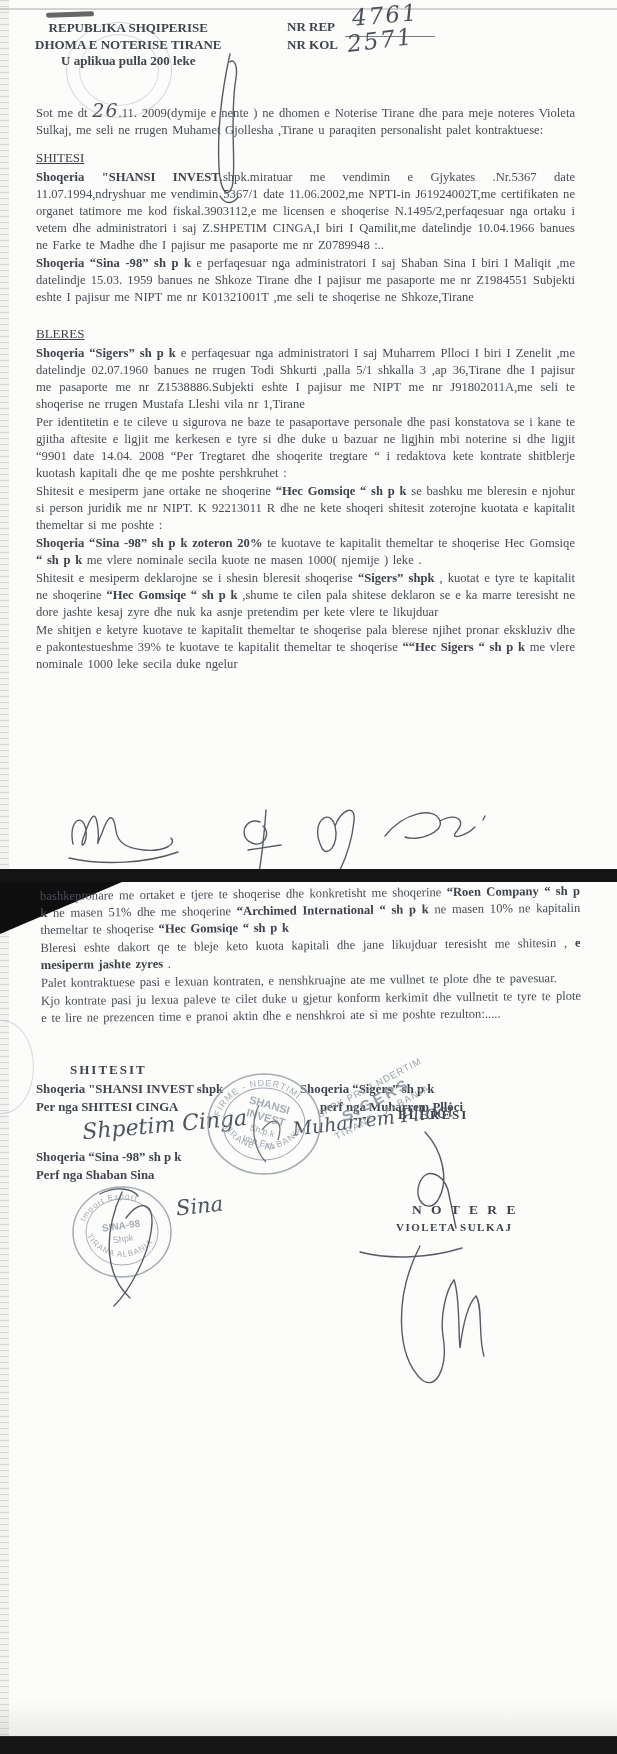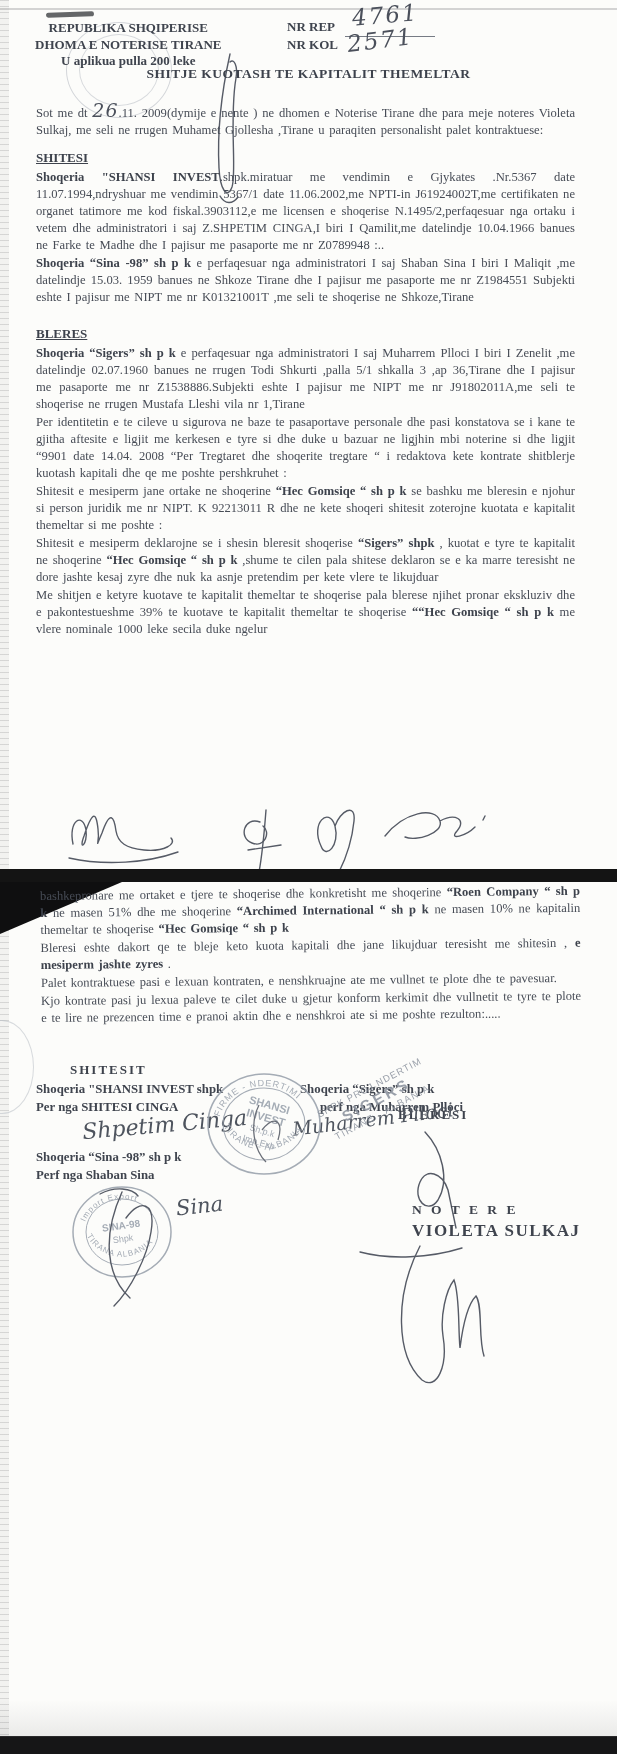--- a/index.html
+++ b/index.html
@@ -28,21 +28,21 @@
   
   .stamp-faint{position:absolute;left:66px;top:22px;width:106px;height:96px;opacity:.42;}
   .stamp-faint .o{position:absolute;left:0;top:0;width:104px;height:94px;border:1.6px solid #9ba1ad;border-radius:50%;}
   .stamp-faint .i{position:absolute;left:13px;top:12px;width:78px;height:70px;border:1px solid #a6acb6;border-radius:50%;}
   .edge-arc{position:absolute;left:-30px;top:1020px;width:62px;height:92px;border:1.4px solid #b4bac2;border-radius:50%;opacity:.5;}
   
   .flow{position:absolute;font-size:12.6px;line-height:17px;text-align:justify;word-spacing:1.5px;color:#474c56;}
   .flow-p1{left:36px;top:102px;width:539px;}
   .flow-p2{left:40px;top:888px;width:540px;transform:rotate(-0.55deg);transform-origin:0 0;}
   .para{margin:0 0 1px 0;}
-  .section-h{font-size:13px;font-weight:bold;text-decoration:underline;color:#3d424c;margin:11px 0 3px 0;}
+  .section-h{font-size:13px;font-weight:normal;text-decoration:underline;color:#3d424c;margin:11px 0 3px 0;}
   .seg-bold{font-weight:bold;color:#3d424c;}
   .seg-hw{font-family:"DejaVu Serif",serif;font-style:italic;font-size:19px;letter-spacing:1px;color:#4b505b;}
   
   .sig-svg{position:absolute;}
   .sig-svg path{fill:none;stroke:#565b66;stroke-width:1.4;stroke-linecap:round;}
   .script{position:absolute;font-family:"DejaVu Serif",serif;font-style:italic;color:#4e545e;white-space:nowrap;}
   
   .sig-head{position:absolute;font-weight:bold;font-size:13px;letter-spacing:2px;color:#3d424c;}
   .sig-line{position:absolute;font-weight:bold;font-size:12.8px;color:#3f444e;white-space:nowrap;}
   .notere{position:absolute;font-weight:bold;color:#3f444e;white-space:nowrap;}
@@ -82,34 +82,34 @@
   <div class="nr-underline"></div>
   <div class="hw-num" style="left:352px;top:2px;transform:rotate(-5deg);">4761</div>
   <div class="hw-num" style="left:347px;top:27px;transform:rotate(-7deg);">2571</div>
 
   <svg class="sig-svg" style="left:192px;top:48px;" width="60" height="165" viewBox="0 0 60 165">
     <path d="M38 6 C 30 42, 25 82, 27 120 C 28 141, 35 152, 40 139 C 45 124, 37 70, 44 30 C 46 18, 42 10, 38 14"></path>
     <path d="M28 148 C 33 157, 41 156, 46 149"></path>
   </svg>
 
   <div class="title-block">
-    <div>SHITJE KUOTASH TE KAPITALIT THEMELTAR</div>
   </div>
 
   <div class="flow flow-p1">
     <div class="para"><span>Sot me dt </span><span class="seg-hw">26</span><span>.11. 2009(dymije e nente  )    ne dhomen e Noterise Tirane dhe para meje noteres   Violeta Sulkaj,  me seli   ne rrugen Muhamet Gjollesha   ,Tirane u paraqiten personalisht palet kontraktuese:</span></div>
     <div class="section-h" style="margin-top:10px;">SHITESI</div>
     <div class="para"><span class="seg-bold">Shoqeria "SHANSI INVEST</span><span>.shpk.miratuar me vendimin e Gjykates .Nr.5367 date 11.07.1994,ndryshuar me vendimin 5367/1 date 11.06.2002,me NPTI-in J61924002T,me certifikaten ne organet tatimore me kod fiskal.3903112,e me licensen e shoqerise N.1495/2,perfaqesuar nga ortaku i vetem dhe administratori i saj Z.SHPETIM CINGA,I biri I Qamilit,me datelindje 10.04.1966 banues ne  Farke te Madhe    dhe I pajisur me pasaporte me nr  Z0789948 :..</span></div>
     <div class="para"><span class="seg-bold">Shoqeria “Sina -98” sh p k</span><span>  e perfaqesuar nga  administratori I saj Shaban Sina I biri I Maliqit ,me datelindje 15.03. 1959 banues ne  Shkoze Tirane  dhe I pajisur me pasaporte me nr Z1984551  Subjekti eshte I pajisur me NIPT me nr K01321001T ,me seli te shoqerise  ne Shkoze,Tirane</span></div>
     <div class="section-h" style="margin-top:19px;">BLERES</div>
     <div class="para"><span class="seg-bold">Shoqeria “Sigers” sh p k</span><span> e perfaqesuar nga administratori I saj Muharrem Plloci  I biri I Zenelit ,me datelindje 02.07.1960 banues ne  rrugen Todi Shkurti ,palla 5/1 shkalla 3 ,ap 36,Tirane dhe  I pajisur me pasaporte me nr Z1538886.Subjekti eshte I pajisur me NIPT me nr J91802011A,me seli te shoqerise  ne rrugen Mustafa Lleshi  vila nr 1,Tirane</span></div>
     <div class="para"><span>Per identitetin e  te cileve  u sigurova ne baze te pasaportave personale dhe pasi konstatova se i kane te gjitha aftesite e ligjit  me kerkesen e tyre si dhe duke u bazuar  ne ligjhin mbi noterine  si dhe ligjit “9901  date 14.04. 2008 “Per  Tregtaret  dhe shoqerite tregtare “ i redaktova kete kontrate shitblerje kuotash kapitali dhe qe me poshte pershkruhet :</span></div>
     <div class="para"><span>Shitesit e mesiperm  jane ortake ne shoqerine  </span><span class="seg-bold">“Hec Gomsiqe “ sh p k</span><span>  se bashku me bleresin e njohur si person juridik me nr NIPT. K 92213011 R dhe ne kete shoqeri shitesit  zoterojne   kuotata e kapitalit  themeltar si me poshte :</span></div>
+    <div class="para"><span class="seg-bold">Shoqeria “Sina -98” sh p k  zoteron 20%</span><span> te kuotave te kapitalit themeltar te shoqerise Hec Gomsiqe </span><span class="seg-bold">“ sh p k</span><span>  me vlere nominale secila kuote ne masen 1000( njemije ) leke  .</span></div>
     <div class="para"><span>Shitesit e mesiperm  deklarojne se i shesin  bleresit  shoqerise  </span><span class="seg-bold">“Sigers” shpk</span><span> , kuotat e tyre te kapitalit ne shoqerine </span><span class="seg-bold">“Hec Gomsiqe “ sh p k</span><span> ,shume te cilen pala shitese deklaron se e ka marre teresisht ne dore jashte kesaj zyre dhe nuk ka asnje pretendim per kete vlere te likujduar</span></div>
-    <div class="para"><span>Me shitjen  e ketyre kuotave te kapitalit themeltar te shoqerise  pala   blerese njihet pronar ekskluziv dhe e pakontestueshme 39%  te   kuotave te kapitalit themeltar te shoqerise  </span><span class="seg-bold">““Hec Gomsiqe “ sh p k</span><span>  me vlere  nominale  1000 leke  secila  duke ngelur</span></div>
+    <div class="para"><span>Me shitjen  e ketyre kuotave te kapitalit themeltar te shoqerise  pala   blerese njihet pronar ekskluziv dhe e pakontestueshme 39%  te   kuotave te kapitalit themeltar te shoqerise  </span><span class="seg-bold">““Hec Sigers “ sh p k</span><span>  me vlere  nominale  1000 leke  secila  duke ngelur</span></div>
   </div>
 
   <svg class="sig-svg" style="left:35px;top:792px;" width="540" height="84" viewBox="0 0 540 84">
     <path d="M38 52 C 33 28, 48 20, 51 38 C 53 53, 43 60, 49 44 C 57 20, 61 18, 63 37 C 65 51, 59 59, 67 41 C 75 18, 79 24, 81 39 C 83 51, 91 56, 109 58 C 129 60, 142 52, 136 46"></path>
     <path d="M34 66 C 70 74, 112 71, 143 60"></path>
     <path d="M225 30 C 209 24, 203 46, 217 51 C 230 56, 236 40, 228 34"></path>
     <path d="M231 18 C 229 44, 227 64, 224 80 M213 58 L 246 53"></path>
     <path d="M286 54 C 275 31, 294 14, 300 34 C 305 53, 291 68, 286 54 M300 34 C 305 19, 321 10, 319 29 C 317 49, 310 68, 304 80"></path>
     <path d="M350 44 C 369 20, 400 14, 405 29 C 409 41, 381 50, 370 45 M405 29 C 420 21, 432 27, 422 39 C 413 49, 431 44, 440 35 M448 28 l 2 -4"></path>
   </svg>
@@ -183,20 +183,20 @@
     </g>
   </svg>
 
   <svg class="sig-svg" style="left:60px;top:1178px;" width="160" height="140" viewBox="0 0 160 140">
     <path d="M62 14 C 42 58, 46 98, 70 120 M66 40 C 80 20, 96 24, 91 54 C 87 80, 70 112, 54 128"></path>
     <path d="M40 16 C 55 8, 72 10, 78 18"></path>
   </svg>
   <div class="script" style="left:176px;top:1194px;font-size:21px;transform:rotate(-6deg);">Sina</div>
 
   <div class="notere" style="left:412px;top:1202px;font-size:13.5px;letter-spacing:3px;">N O T E R E</div>
-  <div class="notere" style="left:412px;top:1221px;font-size:17px;letter-spacing:1.5px;">VIOLETA SULKAJ</div>
+  <div class="notere" style="left:396px;top:1221px;font-size:11px;letter-spacing:1.5px;">VIOLETA SULKAJ</div>
   <svg class="sig-svg" style="left:388px;top:1238px;" width="110" height="148" viewBox="0 0 110 148">
     <path d="M32 8 C 6 58, 8 118, 34 142 C 49 153, 60 128, 55 98 C 52 78, 58 52, 66 42 C 72 58, 70 90, 72 110 C 74 94, 78 68, 88 58 C 95 68, 90 100, 96 118"></path>
   </svg>
 
   <div class="bottom-smudge"></div>
   <div class="band-bottom"></div>
 </div>
 
 </body></html>

